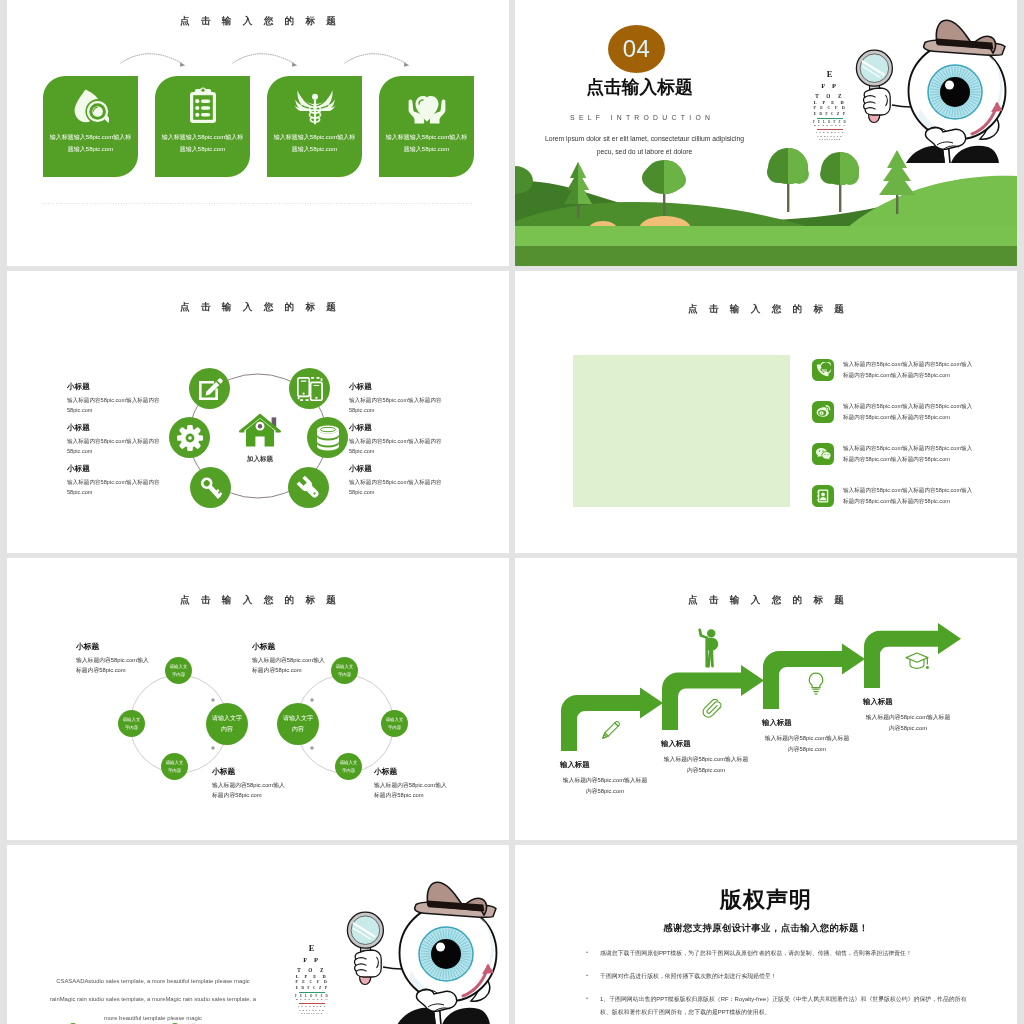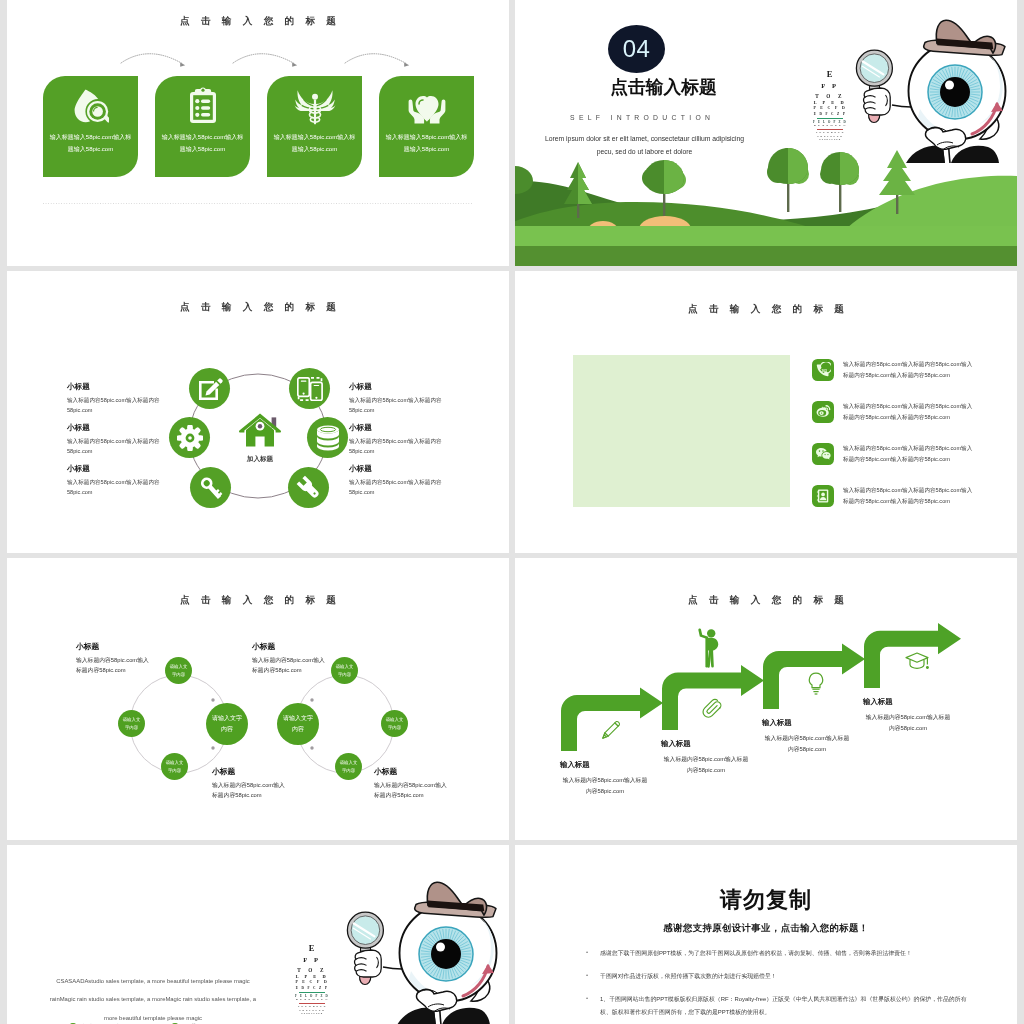--- a/index.html
+++ b/index.html
@@ -12,25 +12,25 @@
          font-size:9.6px; font-weight:700; color:#3a3a3a; letter-spacing:11.3px;
          text-indent:11.3px; font-family:"Liberation Sans", sans-serif; }
   .card { position:absolute; width:95px; height:101px; background:#54a026;
           border-radius:22px 0 22px 0; }
   .card .ico { position:absolute; left:0; right:0; top:8px; height:44px;
                display:flex; align-items:center; justify-content:center; overflow:visible; }
   .card .ctxt { position:absolute; left:5px; right:5px; top:55px; text-align:center;
                 color:#fff; font-size:6.0px; line-height:2.0; }
 
   .s2num { position:absolute; left:93px; top:41px; width:57px; height:48px;
-           border-radius:50%; background:#0f172a; color:#d9f3fa; font-size:24px;
+           border-radius:50%; background:#a16207; color:#d9f3fa; font-size:24px;
            display:flex; align-items:center; justify-content:center; font-weight:400;
            letter-spacing:0.5px; font-family:"Liberation Sans", sans-serif; }
   .s2title { position:absolute; left:0; top:91px; width:249px; text-align:center;
-             font-size:17.8px; font-weight:700; color:#111; letter-spacing:0px;margin-left:24px; }
+             font-size:17.8px; font-weight:700; color:#111; letter-spacing:0px; }
   .s2sub { position:absolute; left:0; top:130px; width:250px; text-align:center;
            font-size:6.8px; color:#4a4a4a; letter-spacing:4.3px; text-indent:4.3px; }
   .s2body { position:absolute; left:25px; top:149px; width:209px; text-align:center;
             font-size:6.8px; color:#333; line-height:1.85; }
 
   .eyeguy { position:absolute; left:325px; top:29px; width:180px; height:158px; overflow:visible; }
   .eyeguy svg { display:block; }
   .eyechart { position:absolute; left:295px; top:84px; width:40px; height:62px; }
 
   .ec-r { text-align:center; font-weight:700; color:#1a1a1a; line-height:1.55;
@@ -698,21 +698,21 @@
     <path d="M43 114 C39 116 38 121 42 124 L48 129 C50 133 56 135 61 134 L73 131 C78 130 81 125 79 120 C77 115 71 113 66 115 L57 117 C55 112 48 111 43 114 Z" fill="#fff" stroke="#111" stroke-width="1.4"></path>
     <path d="M42 115 C48 112 55 112 60 116" fill="none" stroke="#111" stroke-width="1"></path>
     <path d="M51 130 C55 127 62 126 67 128" fill="none" stroke="#111" stroke-width="1"></path>
     <path d="M58 134 C62 131 68 130 73 132" fill="none" stroke="#111" stroke-width="1"></path>
   </g>
 </svg>
       </div>
 
   </div>
   <div class="slide s8">
-    <div class="s8title">请勿复制</div>
+    <div class="s8title">版权声明</div>
     <div class="s8sub">感谢您支持原创设计事业，点击输入您的标题！</div>
     <ul class="s8list">
       <li><span>感谢您下载千图网原创PPT模板，为了您和千图网以及原创作者的权益，请勿复制、传播、销售，否则将承担法律责任！</span></li>
       <li><span>千图网对作品进行版权，依照传播下载次数的计划进行实现赔偿呈！</span></li>
       <li><span>1、千图网网站出售的PPT模板版权归原版权（RF：Royalty-free）正版受《中华人民共和国著作法》和《世界版权公约》的保护，作品的所有权、版权和著作权归千图网所有，您下载的是PPT模板的使用权。</span></li>
 
     </ul>
   </div>
 </div>
 

